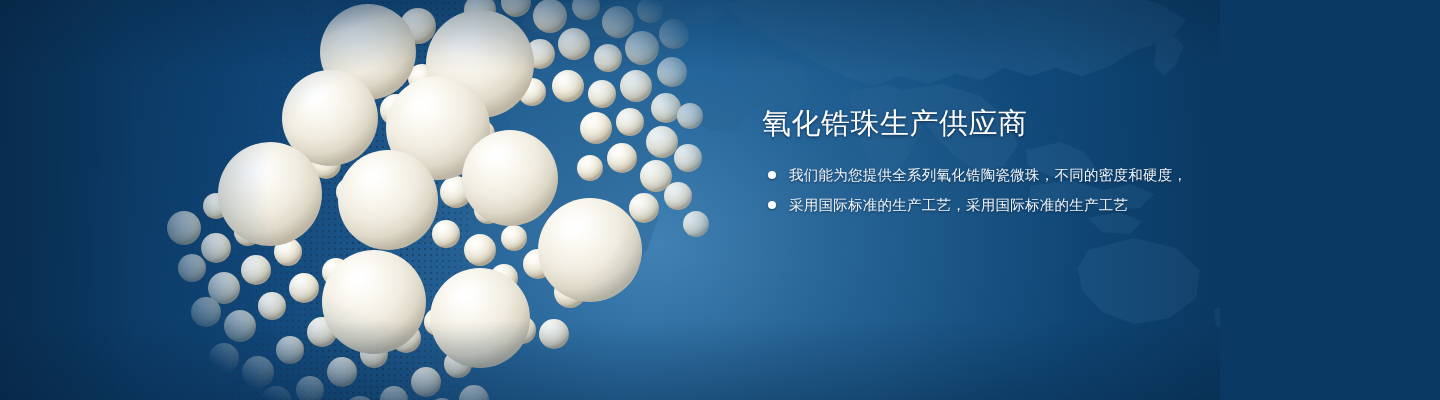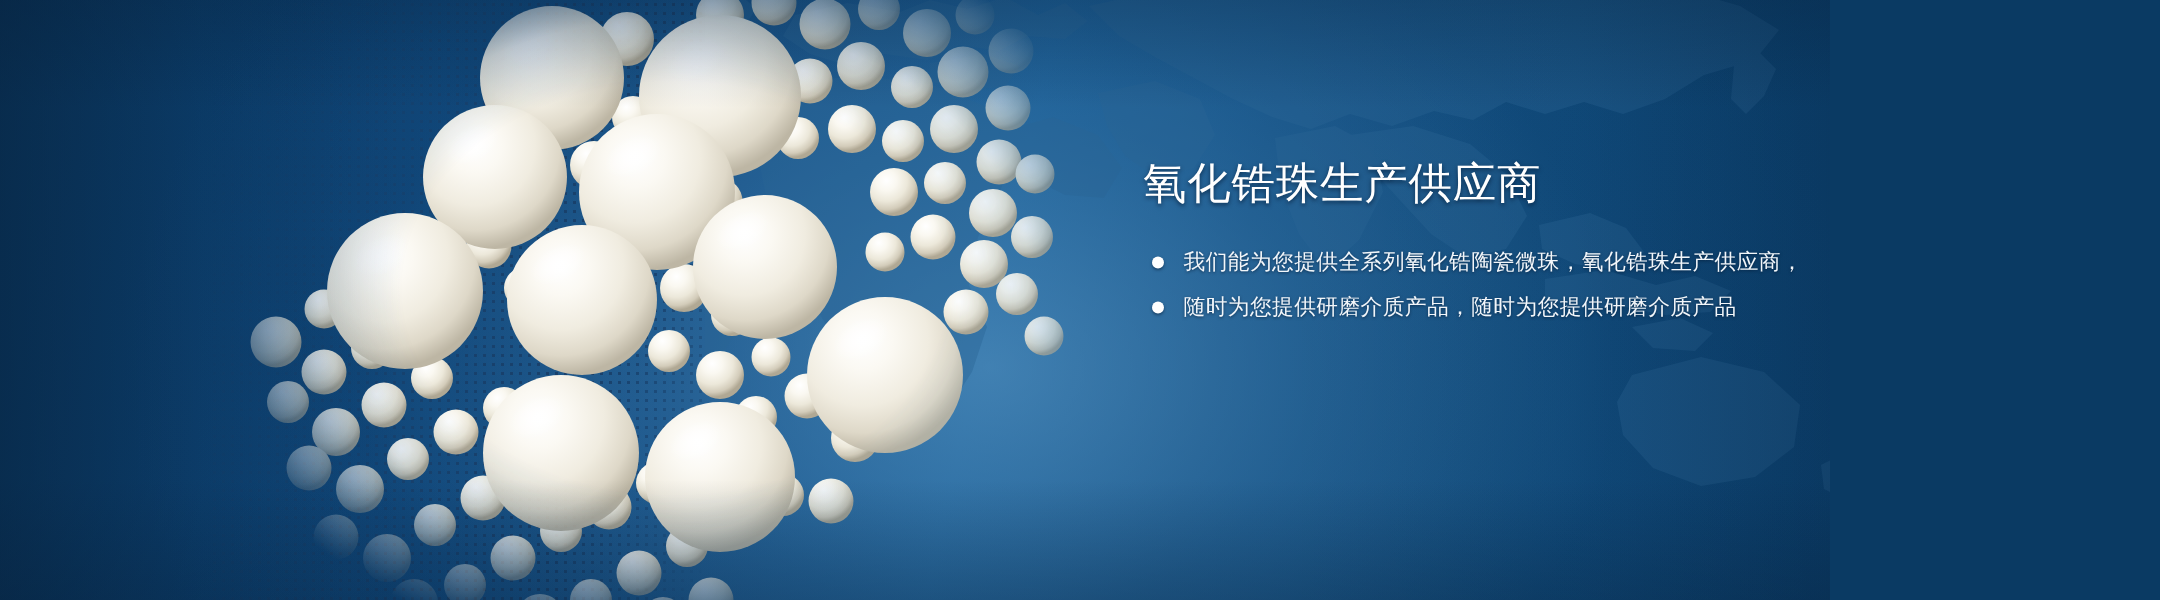--- a/index.html
+++ b/index.html
@@ -320,25 +320,25 @@
   <div class="bg-vignette"></div>
 
   <div class="content">
 
     <h1 class="headline">氧化锆珠生产供应商</h1>
 
     <ul class="bullets">
 
       <li class="bullet">
         <span class="dot"></span>
-        <span class="bline">我们能为您提供全系列氧化锆陶瓷微珠，氧化锆珠生产供应商，</span>
+        <span class="bline">我们能为您提供全系列氧化锆陶瓷微珠，不同的密度和硬度，</span>
       </li>
 
 
       <li class="bullet">
         <span class="dot"></span>
-        <span class="bline">随时为您提供研磨介质产品，随时为您提供研磨介质产品</span>
+        <span class="bline">采用国际标准的生产工艺，采用国际标准的生产工艺</span>
       </li>
 
     </ul>
   </div>
 
 </div>
 
 </body></html>

